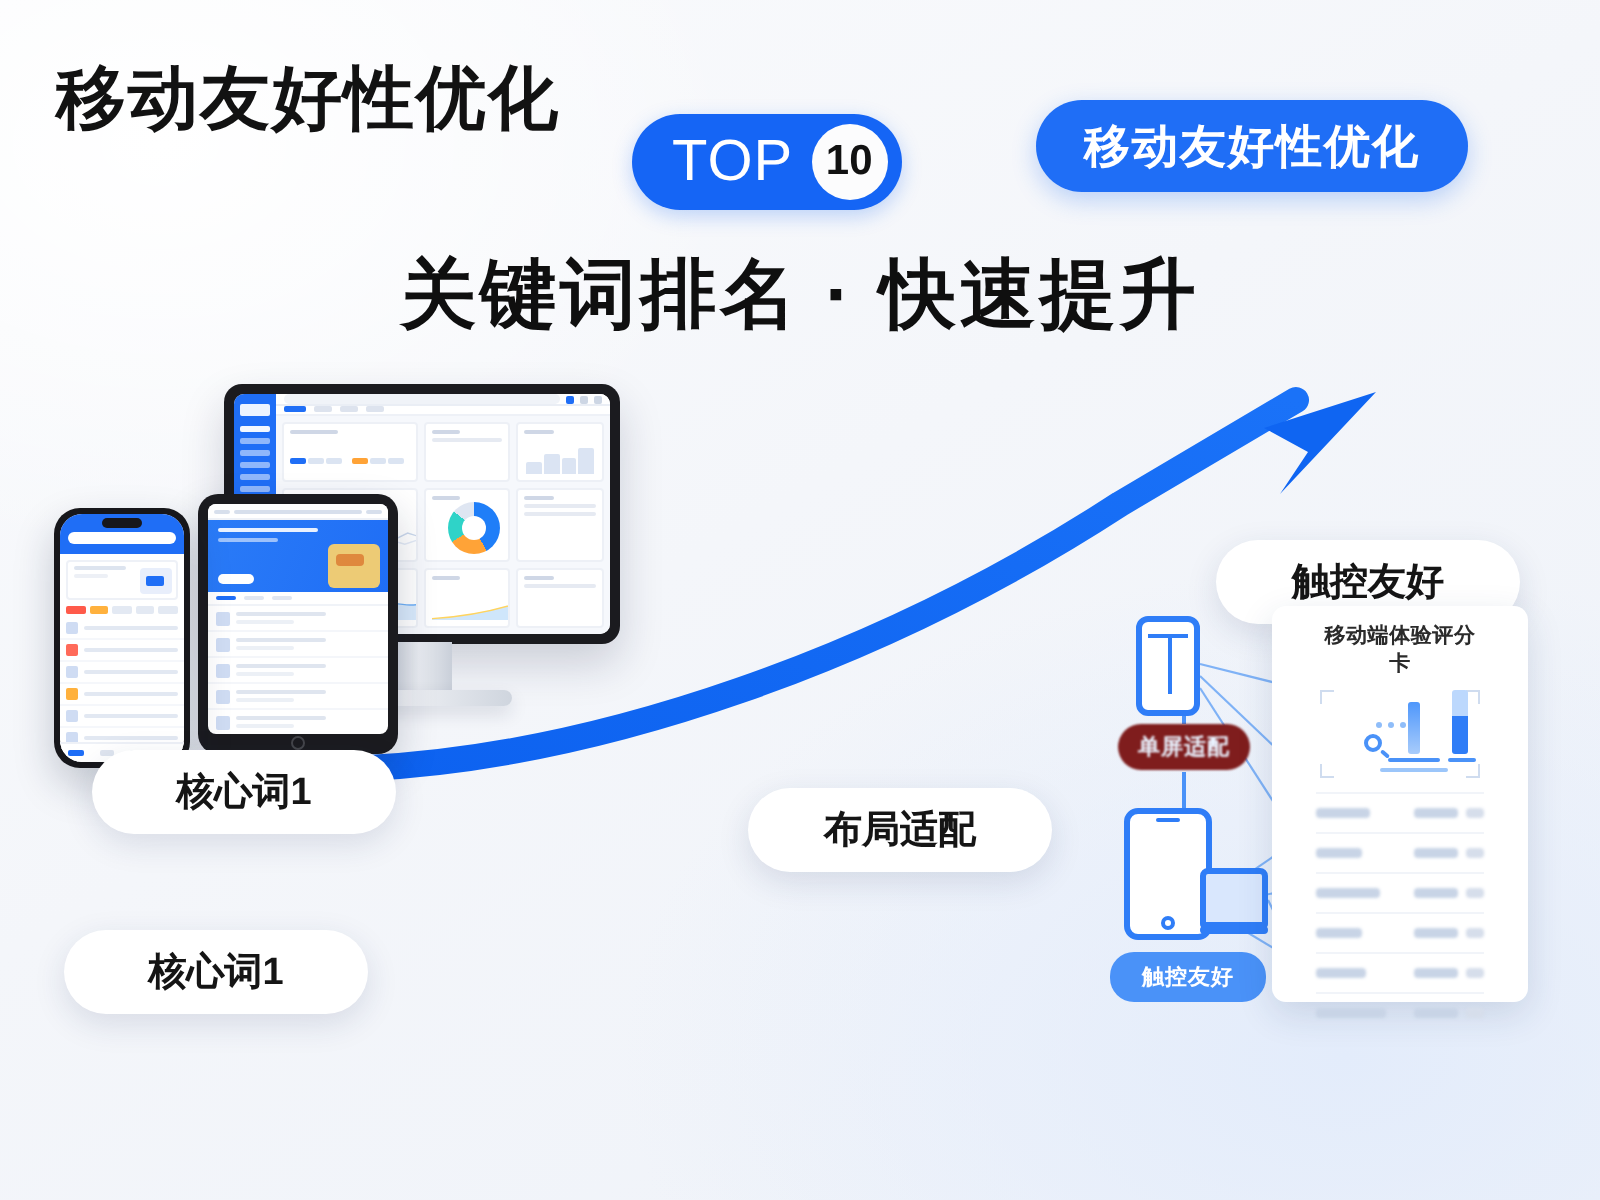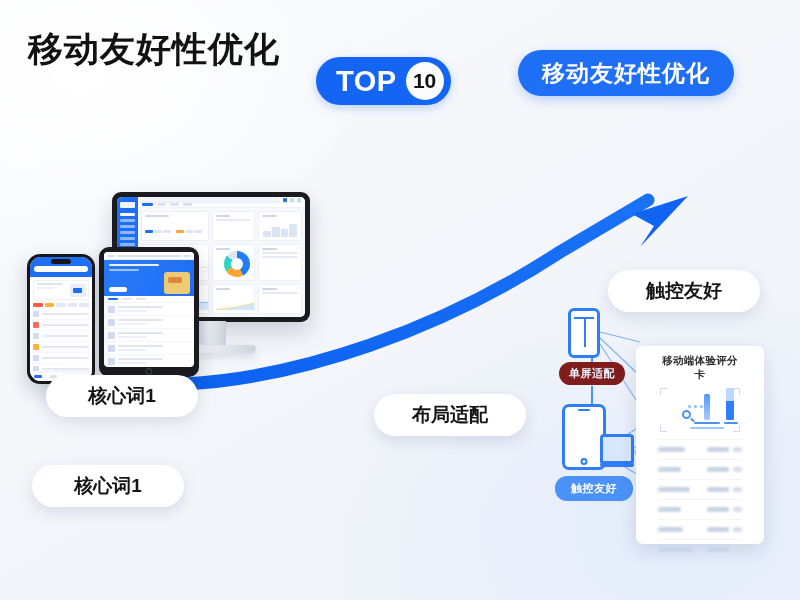--- a/index.html
+++ b/index.html
@@ -21,21 +21,21 @@
     letter-spacing:1px; white-space:nowrap;
   }
   .top-badge{
     position:absolute; left:316px; top:57px;
     height:48px; padding:0 7px 0 20px;
     background:#1565f5; border-radius:26px;
     display:flex; align-items:center; gap:9px;
     box-shadow:0 3px 10px rgba(21,101,245,.26);
   }
   .top-badge .tb-top{
-    font-size:29px; font-weight:bold; color:#fff; letter-spacing:.5px;
+    font-size:29px; font-weight:normal; color:#fff; letter-spacing:.5px;
   }
   .top-badge .tb-num{
     width:38px; height:38px; border-radius:50%;
     background:#fcfcfd; color:#111;
     font-size:21px; font-weight:bold;
     display:flex; align-items:center; justify-content:center;
   }
   .hdr-pill{
     position:absolute; left:518px; top:50px;
     height:46px; padding:0 24px;
@@ -186,21 +186,20 @@
     border-radius:12px; font-size:11px; font-weight:bold; letter-spacing:.5px;
   }
   #d-chip-soft{ left:11px; top:62px; width:66px; height:23px; background:#7f1d1d; color:#eaf3ff; filter:blur(.5px); }
   #d-chip-solid{ left:7px; top:176px; width:78px; height:25px; background:#4a92f8; color:#fff; }
 
   .scorecard{
     position:absolute; left:88px; top:3px; width:128px; height:198px;
     background:#fff; border-radius:7px;
     box-shadow:0 6px 18px rgba(30,55,100,.14);
     padding:8px 22px;
-    margin-top:43px;
   }
   .sc-title{
     font-size:10.5px; font-weight:bold; color:#2b2b2b; text-align:center;
     letter-spacing:.3px; filter:blur(.35px); margin-bottom:6px;
   }
   .sc-chart{ position:relative; height:44px; margin:0 2px 7px 2px; }
   .sc-chart .br{ position:absolute; border-color:#cfdcef; border-style:solid; width:7px; height:7px; }
   .sc-chart .br.tl{ left:0; top:0; border-width:1px 0 0 1px; }
   .sc-chart .br.tr{ right:0; top:0; border-width:1px 1px 0 0; }
   .sc-chart .br.bl{ left:0; bottom:0; border-width:0 0 1px 1px; }
@@ -241,20 +240,21 @@
   </svg>
 
   <div class="hdr-title">移动友好性优化</div>
 
   <div class="top-badge">
     <span class="tb-top">TOP</span>
     <span class="tb-num">10</span>
   </div>
 
   <div class="hdr-pill">移动友好性优化</div>
+  <div class="hdr-sub">关键词排名 · 快速提升</div>
 
   <div class="devices">
 
     <div class="monitor">
       <div class="mon-body">
         <div class="mon-screen">
           <div class="ds-side">
             <div class="ds-logo"></div>
             <div class="ds-nav on"></div>
             <div class="ds-nav"></div>

